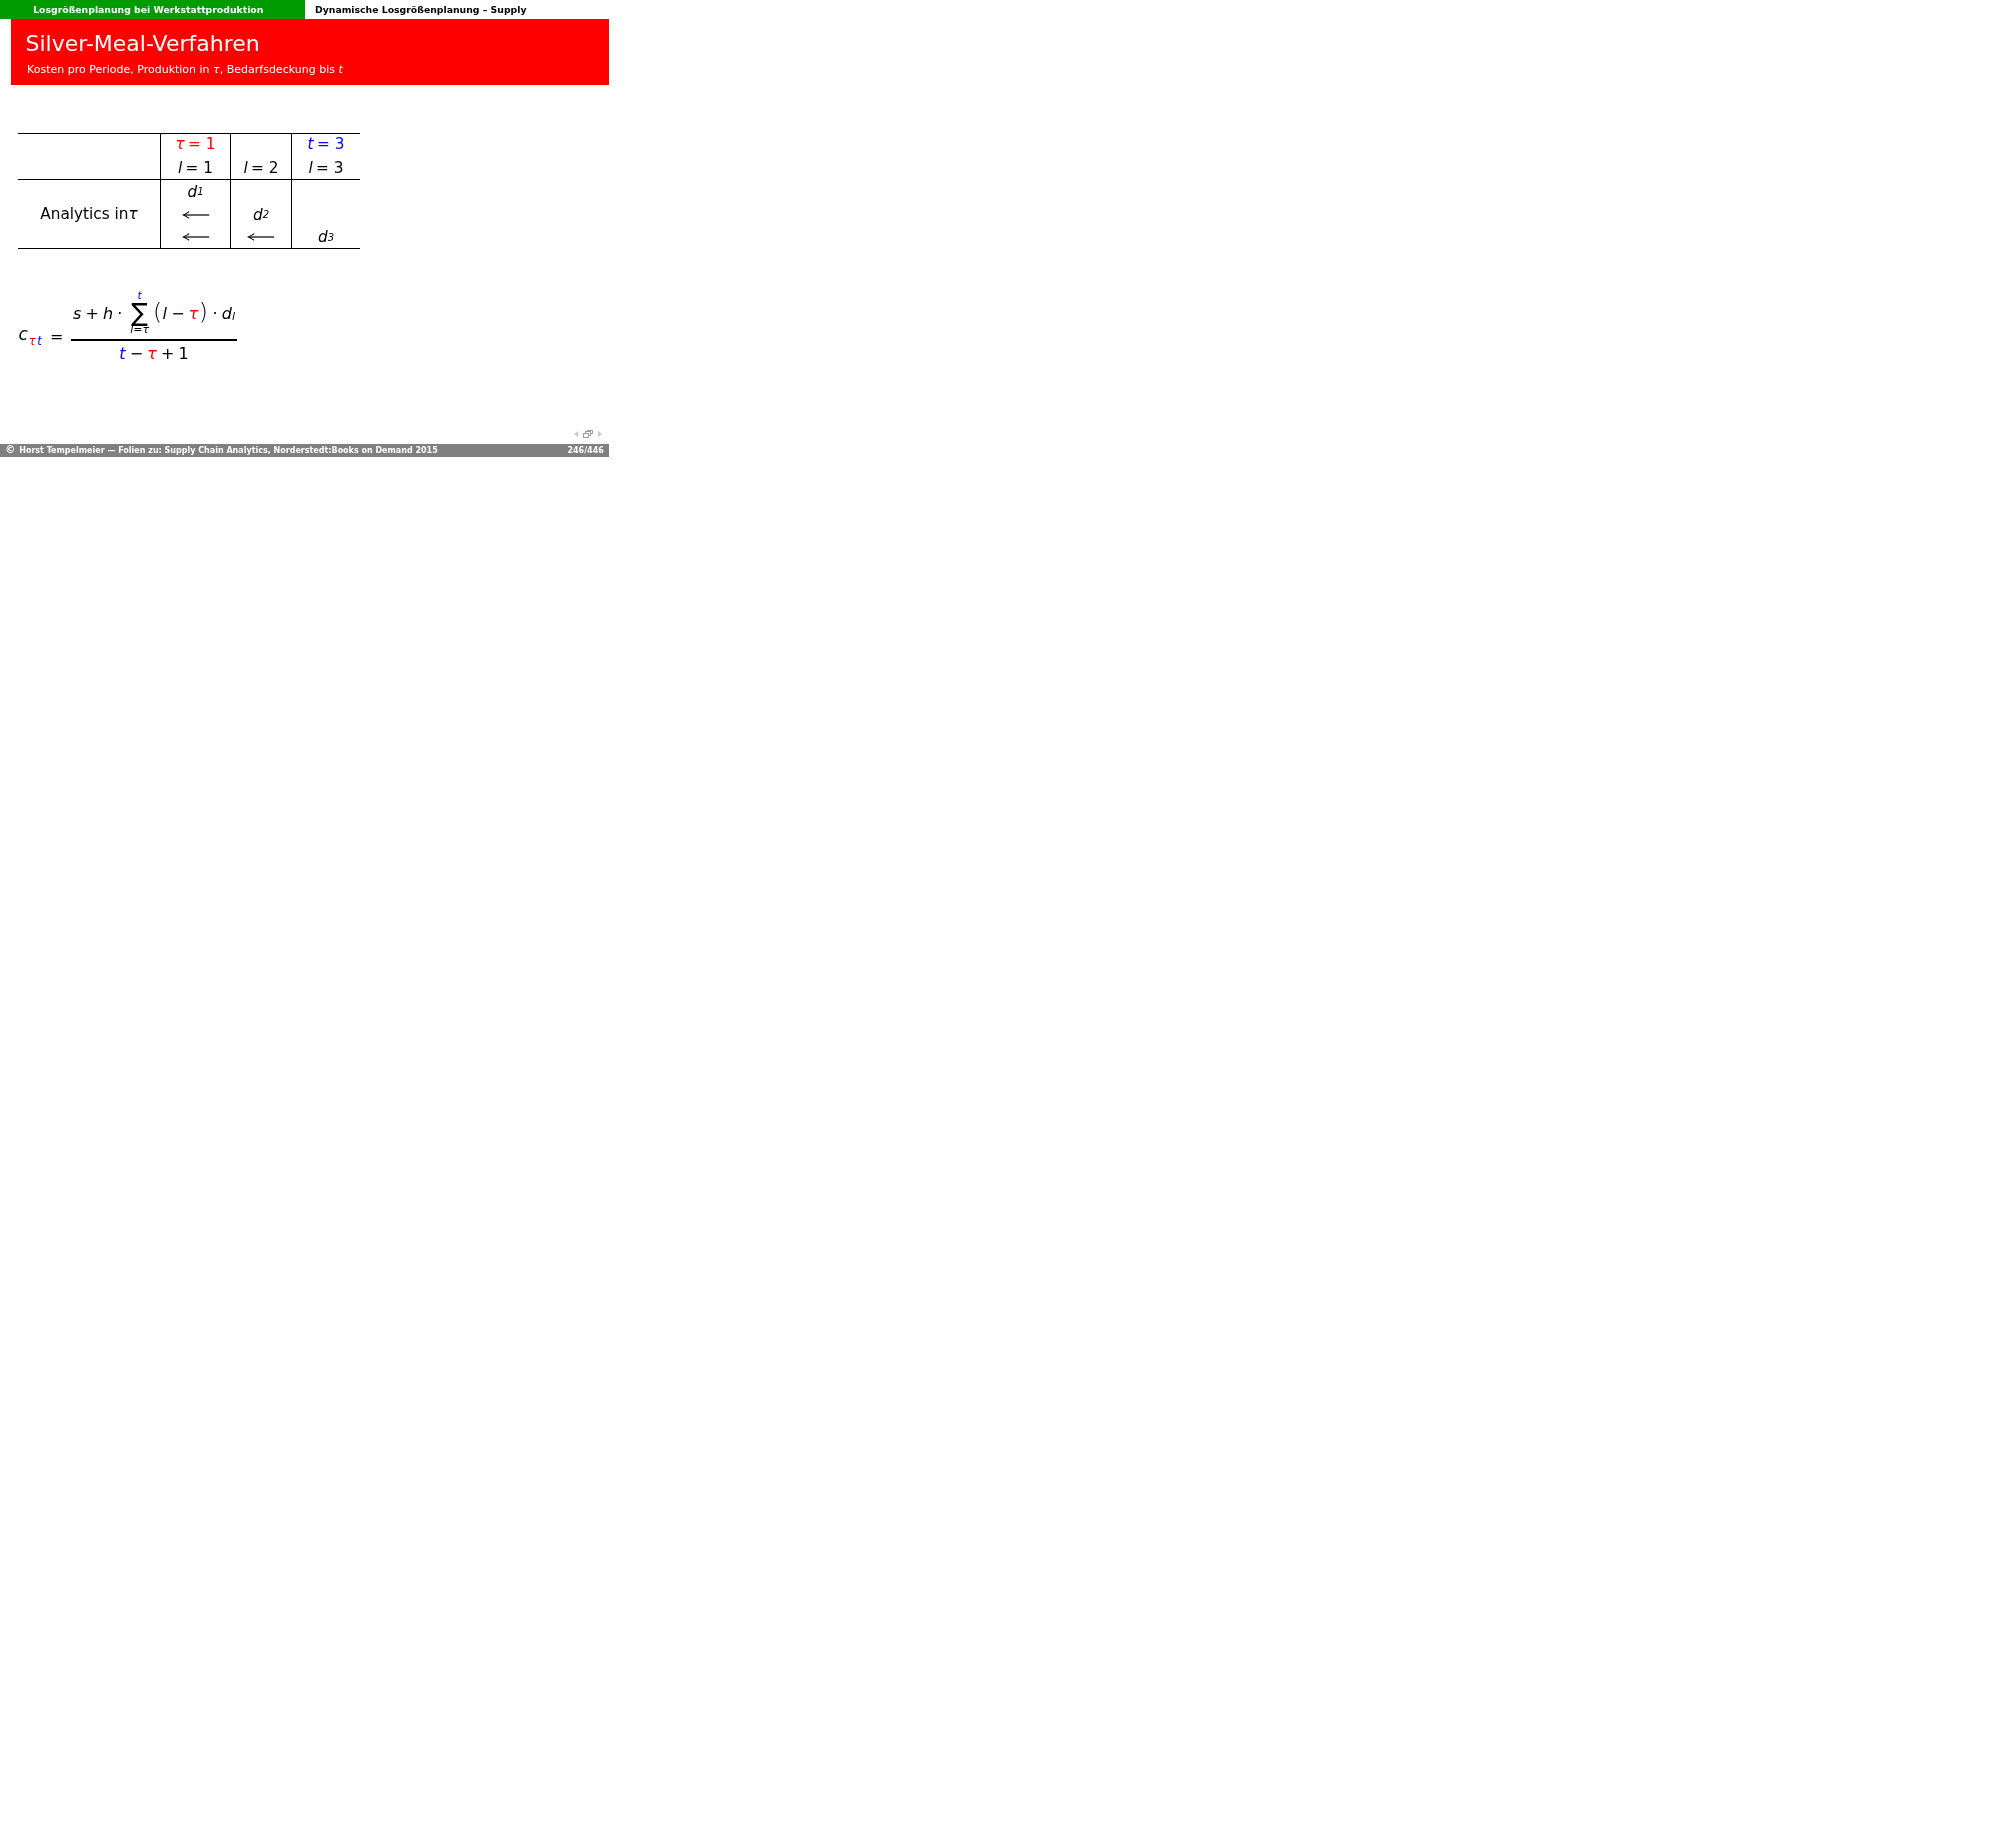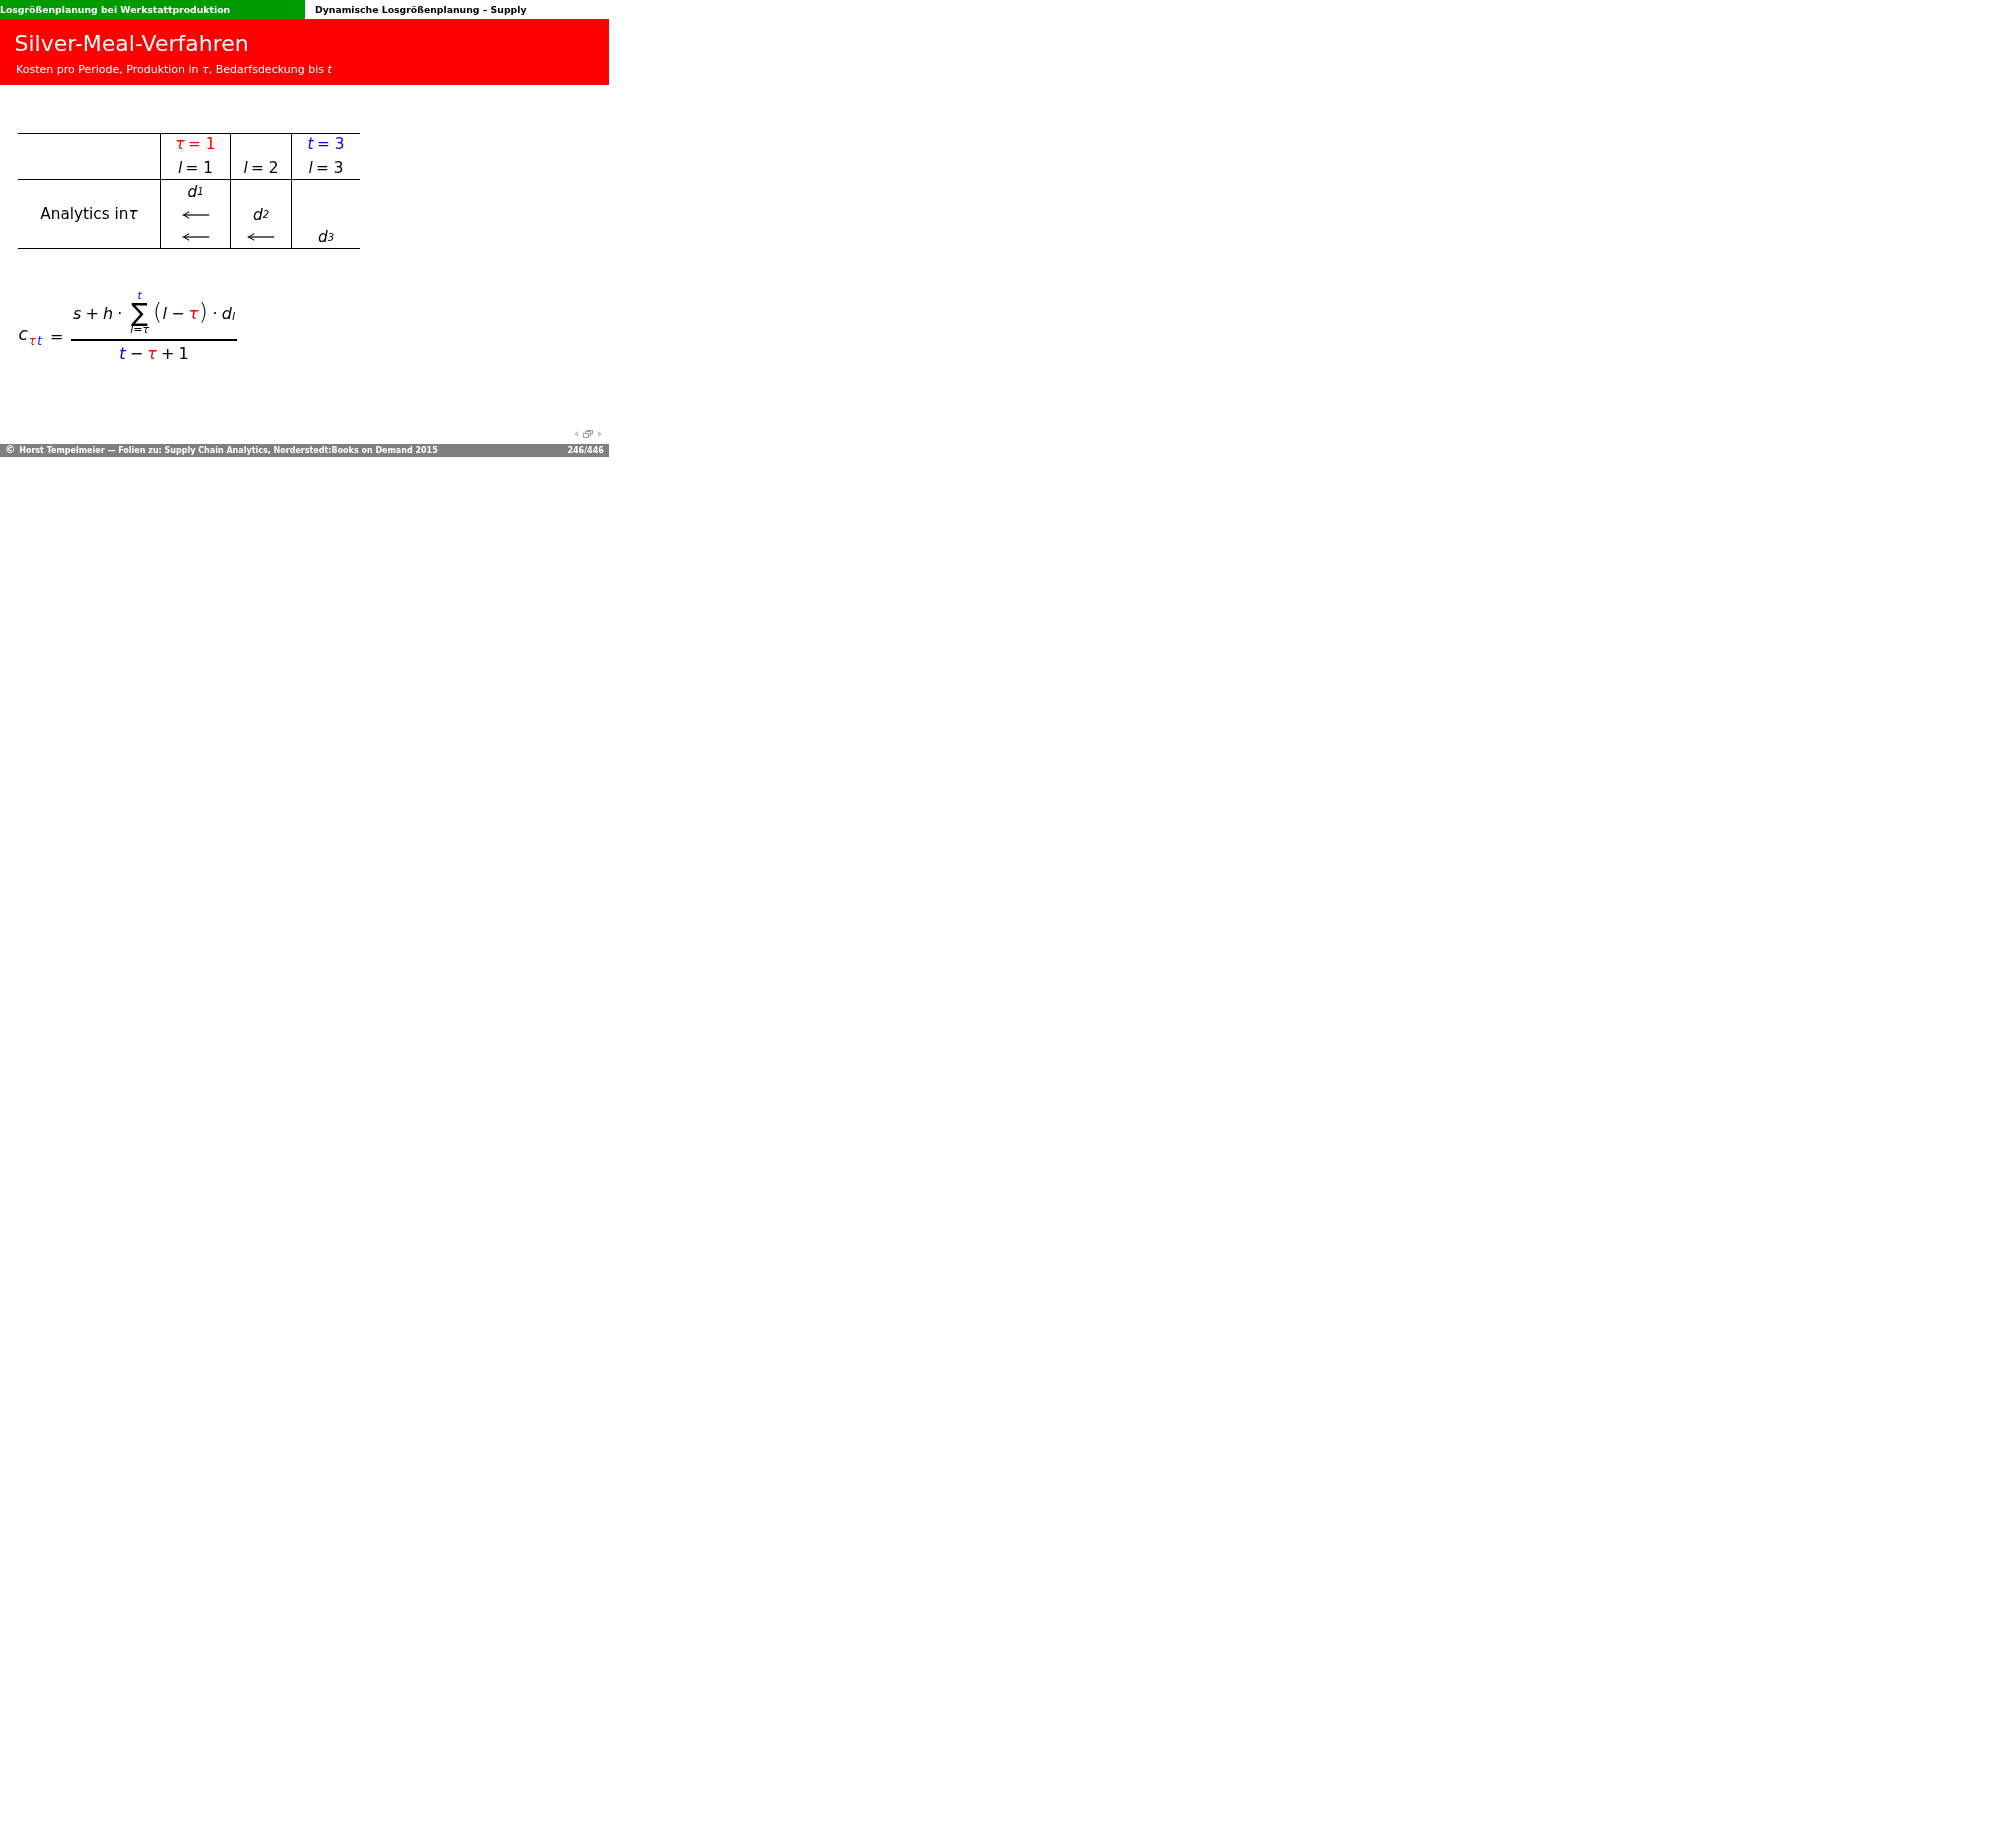--- a/index.html
+++ b/index.html
@@ -17,31 +17,31 @@
     width:609px;height:457px;
     background:#ffffff;
     font-family:"DejaVu Sans","Liberation Sans",sans-serif;
     color:#000;
     overflow:hidden;
   }
   
   .topbar{position:absolute;top:0;left:0;width:100%;height:19px;display:flex;}
   .topbar-left{
     width:305px;background:var(--green);color:#fff;
-    display:flex;align-items:center;justify-content:flex-start;
+    display:flex;align-items:center;justify-content:center;
     padding-right:8.5px;font-weight:bold;font-size:9.3px;white-space:nowrap;
   }
   .topbar-right{
     flex:1;background:#fff;color:#000;
     display:flex;align-items:center;padding-left:10px;
     font-weight:bold;font-size:9.3px;white-space:nowrap;
   }
   
   .titleblock{
-    position:absolute;top:19px;left:0;width:100%;height:66px;
+    position:absolute;top:19px;left:11px;width:100%;height:66px;
     background:var(--red);color:#fff;
   }
   .frame-title{margin:0;padding:13.3px 0 0 14.5px;font-size:22px;font-weight:400;line-height:1.05;}
   .frame-subtitle{margin:0;padding:8.9px 0 0 16px;font-size:11px;font-weight:400;line-height:1.05;}
   .mvar{font-style:italic;}
   .red{color:var(--red);}
   .blue{color:var(--blue);}
   
   .tbl{
     position:absolute;left:18px;top:133px;

